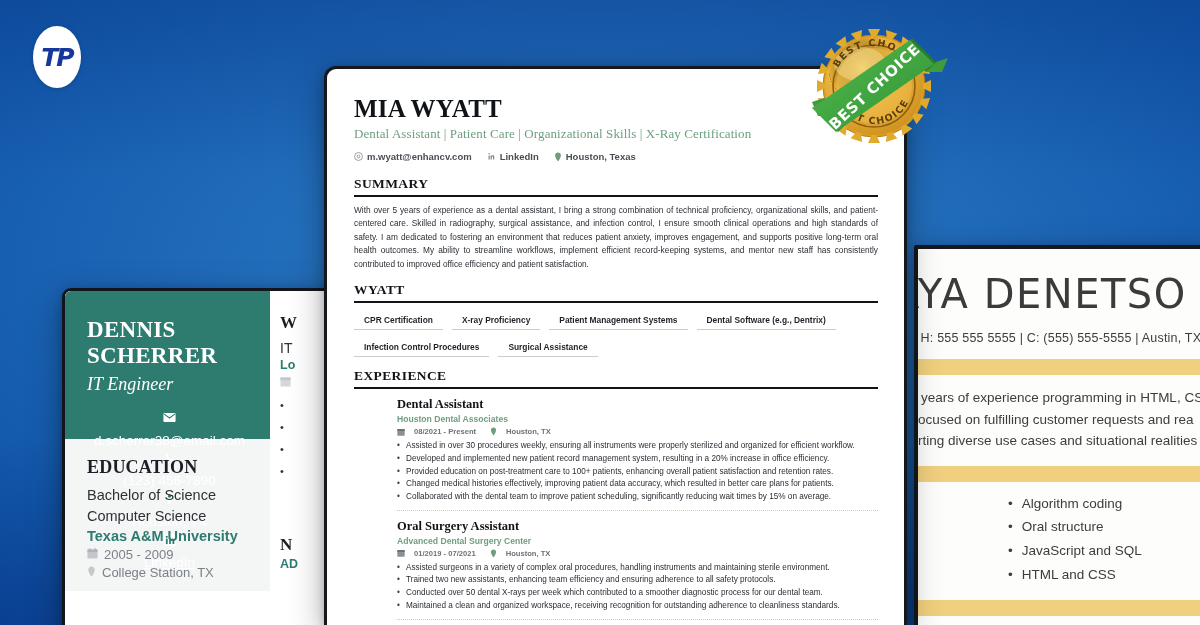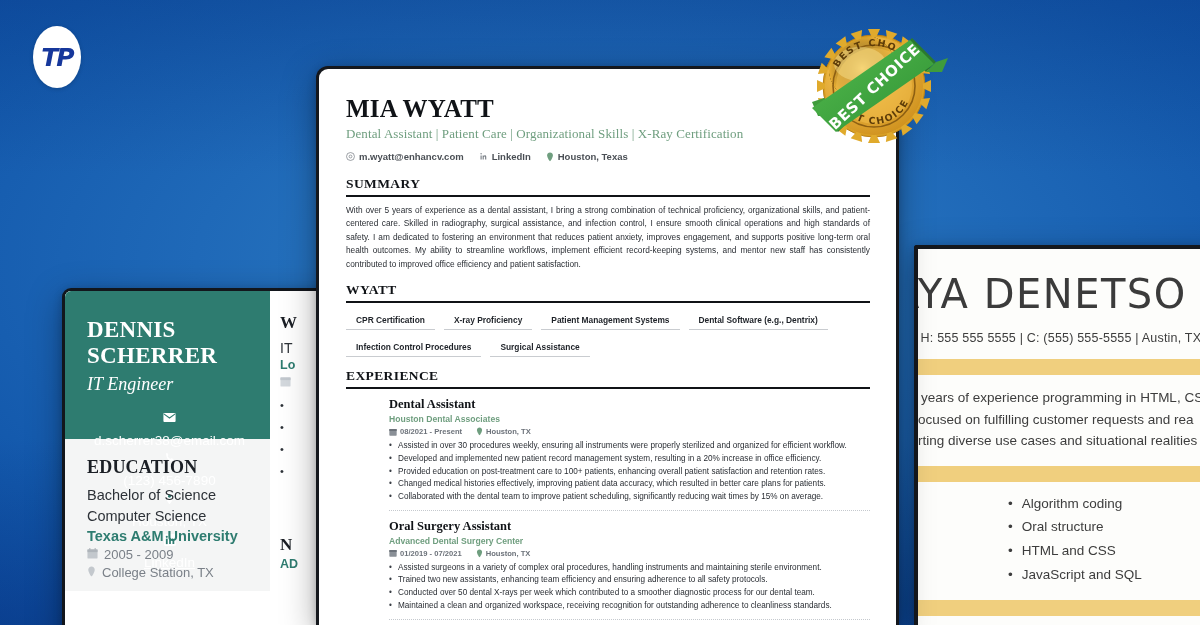--- a/index.html
+++ b/index.html
@@ -120,21 +120,21 @@
     font-size: 13.5px; color: #3d3d3d; line-height: 1.6;
     margin-top: 12px; margin-left: -30px; white-space: nowrap;
   }
   .rskills { display: flex; margin-top: 10px; }
   .rskills .colA { width: 118px; margin-left: -28px; font-size: 13.5px; color: #3d3d3d; line-height: 1.75; }
   .rskills ul { list-style: none; font-size: 13.5px; color: #3d3d3d; line-height: 1.75; }
   .rskills ul li::before { content: "\2022"; margin-right: 9px; }
 
   
   #card-center {
-    left: 316px; top: 66px;
+    left: 324px; top: 66px;
     width: 583px; height: 559px;
     border-radius: 12px 12px 0 0;
     border: 3px solid #15181d;
     border-bottom: none;
     background: #ffffff;
     padding: 26px 26px 0 27px;
     color: #1a1d22;
     overflow: hidden;
   }
   #card-center .mname {
@@ -166,21 +166,21 @@
   .skill-row { display: flex; gap: 9px; margin-top: 9px; flex-wrap: nowrap; }
   .skill-chip {
     font-size: 8.4px; font-weight: 700; color: #1e2228;
     padding: 3px 10px 4px 10px;
     border-bottom: 1px solid #c9ccd0;
   }
   .job { margin-top: 8px; margin-left: 43px; }
   .job .jt { font-family:"Liberation Serif", serif; font-weight: 700; font-size: 12.5px; color: #101317; }
   .job .jc { font-size: 8.6px; font-weight: 700; color: #6f9e7f; margin-top: 2px; }
   .job .jm { display: flex; gap: 14px; font-size: 7.6px; color: #6c727a; margin-top: 3px; font-weight: 700; }
-  .job .jm span { display: inline-flex; align-items: center; gap: 3px; }
+  .job .jm span { display: inline-flex; align-items: center; gap: 9px; }
   .job ul { list-style: none; margin-top: 4px; }
   .job ul li { font-size: 8.2px; line-height: 1.55; color: #2a2e34; padding-left: 9px; position: relative; }
   .job ul li::before { content: "\2022"; position: absolute; left: 0; color: #3a3f46; }
   .job-sep { border-bottom: 1px dotted #c5c9ce; margin-top: 6px; }
 
   
   #badge { position: absolute; left: 808px; top: 20px; width: 145px; height: 128px; }
   #badge svg { display: block; }
 </style>
 </head>
@@ -299,22 +299,22 @@
 
   <div class="rband"></div>
   <div class="rskills">
     <div class="colA">
       <div>lysis</div>
       <div>t</div>
     </div>
     <ul>
       <li>Algorithm coding</li>
       <li>Oral structure</li>
+      <li>JavaScript and SQL</li>
       <li>HTML and CSS</li>
-      <li>JavaScript and SQL</li>
     </ul>
   </div>
 
   <div class="rband"></div>
 
 </div>
 
 <div class="card" id="card-center">
   <div class="mname">MIA WYATT</div>
   <div class="mtitle">Dental Assistant | Patient Care | Organizational Skills | X-Ray Certification</div>

